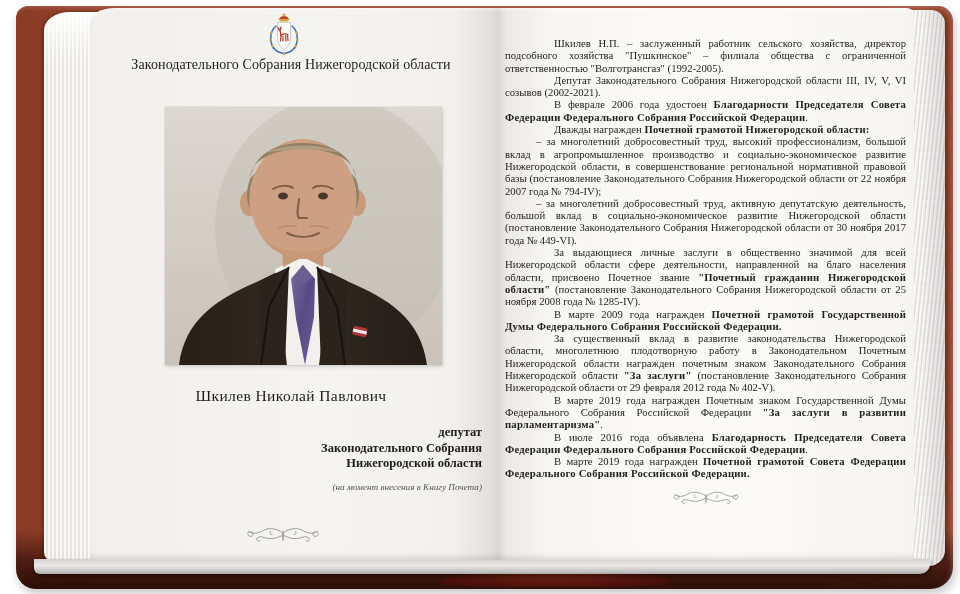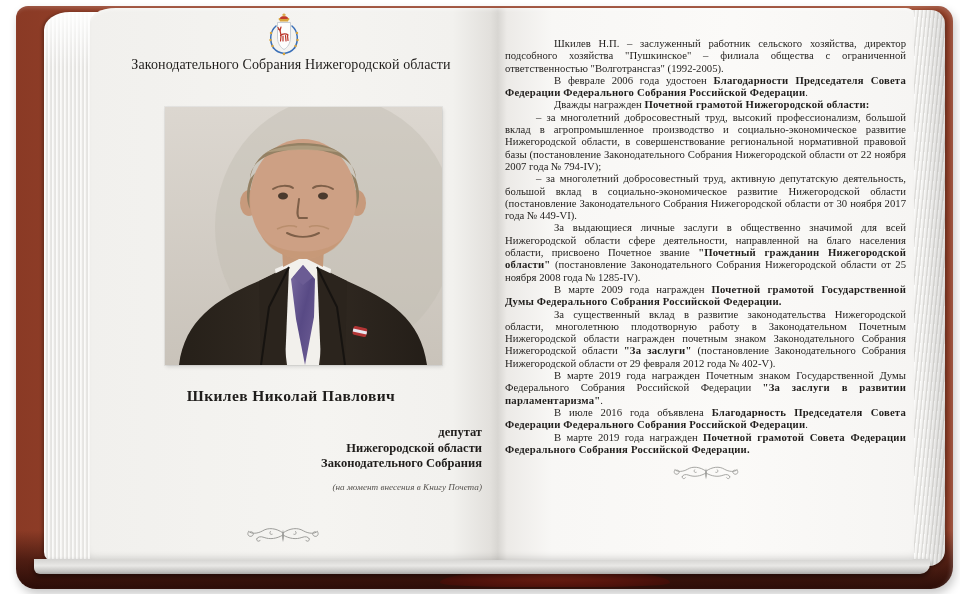--- a/index.html
+++ b/index.html
@@ -44,21 +44,21 @@
 
   
   .emblem{position:absolute;left:266px;top:13px;width:36px;height:46px;}
   .lp-head{position:absolute;left:110px;top:55px;width:362px;text-align:center;}
   .lp-title{font-weight:bold;font-size:10.5px;letter-spacing:.3px;}
   .lp-subtitle{font-size:14px;margin-top:2px;letter-spacing:.1px;}
   .photo{position:absolute;left:165px;top:107px;width:277px;height:258px;
     box-shadow:0 0 0 1px rgba(0,0,0,.05), 1px 2px 4px rgba(0,0,0,.12);}
   .photo svg{display:block;width:100%;height:100%;}
   .lp-name{position:absolute;left:100px;top:387px;width:382px;text-align:center;
-    font-weight:bold;font-size:15.5px;letter-spacing:.4px;}
+    font-weight:normal;font-size:15.5px;letter-spacing:.4px;}
   .lp-role{position:absolute;left:100px;top:425px;width:382px;text-align:right;
     font-weight:bold;font-size:12.5px;line-height:15.5px;}
   .lp-note{position:absolute;left:100px;top:482px;width:382px;text-align:right;
     font-style:italic;font-size:9.2px;color:#55524e;}
   .fl-left{position:absolute;left:241px;top:524px;width:84px;height:22px;}
   .fl-right{width:76px;height:20px;margin:8px auto 0 auto;display:block;}
 
   
   .rp-text{position:absolute;left:505px;top:37px;width:401px;
     font-size:10.7px;line-height:12.3px;text-align:justify;color:#201e1c;}
@@ -193,33 +193,34 @@
         <ellipse cx="158" cy="89" rx="5" ry="3.4"></ellipse>
       </g>
       <path d="M112 122 C120 118 128 118 132 120 M144 120 C148 118 156 118 164 122" stroke="#b98e6d" stroke-width="1.5" fill="none"></path>
     </svg>
   </div>
 
   <div class="lp-name">Шкилев Николай Павлович</div>
 
   <div class="lp-role">
     <div>депутат</div>
+    <div>Законодательного Собрания</div>
     <div>Нижегородской области</div>
-    <div>Законодательного Собрания</div>
   </div>
 
   <div class="lp-note">(на момент внесения в Книгу Почета)</div>
 
   <svg class="fl-left" viewBox="0 0 120 26">
       <use href="#flourish"></use>
     </svg>
 
   <div class="rp-text">
 
     <p><span>Шкилев Н.П. – заслуженный работник сельского хозяйства, директор подсобного хозяйства "Пушкинское" – филиала общества с ограниченной ответственностью "Волготрансгаз" (1992-2005).</span></p>
+      <p><span>Депутат Законодательного Собрания Нижегородской области III, IV, V, VI созывов (2002-2021).</span></p>
       <p><span>В феврале 2006 года удостоен </span><b>Благодарности Председателя Совета Федерации Федерального Собрания Российской Федерации</b><span>.</span></p>
       <p><span>Дважды награжден </span><b>Почетной грамотой Нижегородской области:</b></p>
       <p class="dash"><span>– за многолетний добросовестный труд, высокий профессионализм, большой вклад в агропромышленное производство и социально-экономическое развитие Нижегородской области, в совершенствование региональной нормативной правовой базы (постановление Законодательного Собрания Нижегородской области от 22 ноября 2007 года № 794-IV);</span></p>
       <p class="dash"><span>– за многолетний добросовестный труд, активную депутатскую деятельность, большой вклад в социально-экономическое развитие Нижегородской области (постановление Законодательного Собрания Нижегородской области от 30 ноября 2017 года № 449-VI).</span></p>
       <p><span>За выдающиеся личные заслуги в общественно значимой для всей Нижегородской области сфере деятельности, направленной на благо населения области, присвоено Почетное звание </span><b>"Почетный гражданин Нижегородской области"</b><span> (постановление Законодательного Собрания Нижегородской области от 25 ноября 2008 года № 1285-IV).</span></p>
       <p><span>В марте 2009 года награжден </span><b>Почетной грамотой Государственной Думы Федерального Собрания Российской Федерации.</b></p>
       <p><span>За существенный вклад в развитие законодательства Нижегородской области, многолетнюю плодотворную работу в Законодательном Почетным Нижегородской области награжден почетным знаком Законодательного Собрания Нижегородской области </span><b>"За заслуги"</b><span> (постановление Законодательного Собрания Нижегородской области от 29 февраля 2012 года № 402-V).</span></p>
       <p><span>В марте 2019 года награжден Почетным знаком Государственной Думы Федерального Собрания Российской Федерации </span><b>"За заслуги в развитии парламентаризма"</b><span>.</span></p>
       <p><span>В июле 2016 года объявлена </span><b>Благодарность Председателя Совета Федерации Федерального Собрания Российской Федерации</b><span>.</span></p>
       <p><span>В марте 2019 года награжден </span><b>Почетной грамотой Совета Федерации Федерального Собрания Российской Федерации.</b></p>

